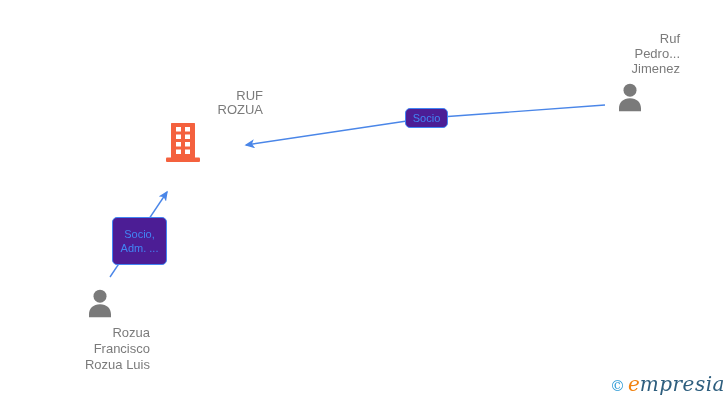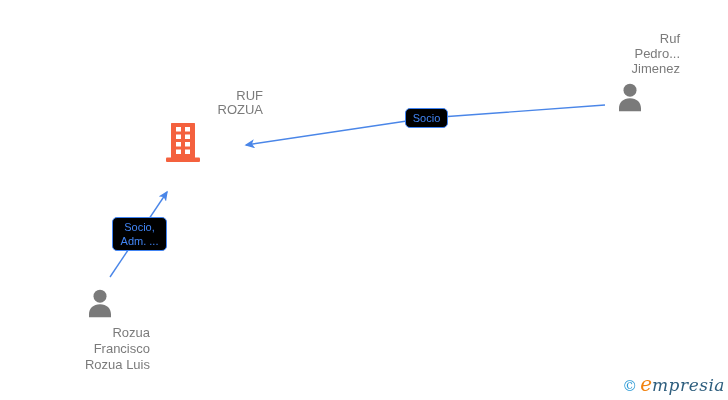--- a/index.html
+++ b/index.html
@@ -33,50 +33,50 @@
   }
   .company-name{line-height:14px;}
   .name-line{display:block;}
   .icon-wrap{display:block;margin:6px auto 0 auto;line-height:0;}
   .person-bl .icon-wrap{margin:0 auto 5px auto;}
   .building-glyph{fill:var(--building);}
   .building-window{fill:#ffffff;}
   .person-glyph{fill:var(--person-icon);}
   .edge-label{
     position:absolute;
-    background:#000000;
+    background:#4c1d95;
     border:1.5px solid var(--label-text);
     border-radius:5px;
     color:var(--label-text);
     font-size:11px;
     text-align:center;
     cursor:pointer;
     display:flex;
     flex-direction:column;
     justify-content:center;
   }
   .edge-label .label-line{display:block;line-height:14px;}
   .label-socio{left:405px;top:108px;width:43px;height:20px;}
-  .label-socio-adm{left:112px;top:217px;width:55px;height:34px;}
+  .label-socio-adm{left:112px;top:217px;width:55px;height:48px;}
   .company-node{left:103px;top:89px;width:160px;}
   .person-tr{left:580px;top:31px;width:100px;}
   .person-bl{left:50px;top:288px;width:100px;}
   .person-bl .node-name{line-height:16px;}
   .watermark{
     position:absolute;
     right:3px;bottom:3px;
     font-family:"DejaVu Serif","Liberation Serif",serif;
     font-style:italic;
     cursor:pointer;
     white-space:nowrap;
     line-height:22px;
   }
   .wm-copy{color:var(--logo-copyright);font-style:normal;font-size:15px;margin-right:3px;}
   .wm-lead{color:var(--logo-lead);font-size:20px;}
-  .wm-rest{color:var(--logo-rest);font-size:17px;letter-spacing:0.5px;}
+  .wm-rest{color:var(--logo-rest);font-size:20px;letter-spacing:0.5px;}
 </style>
 </head>
 <body>
 
 <div class="canvas">
 
   <svg class="edges">
     <defs>
       <marker id="arrowhead" markerUnits="userSpaceOnUse" markerWidth="11" markerHeight="9" refX="8.5" refY="4.5" orient="auto">
         <path d="M0,0 L10,4.5 L0,9 L2.5,4.5 z" fill="#4a86e8"></path>

